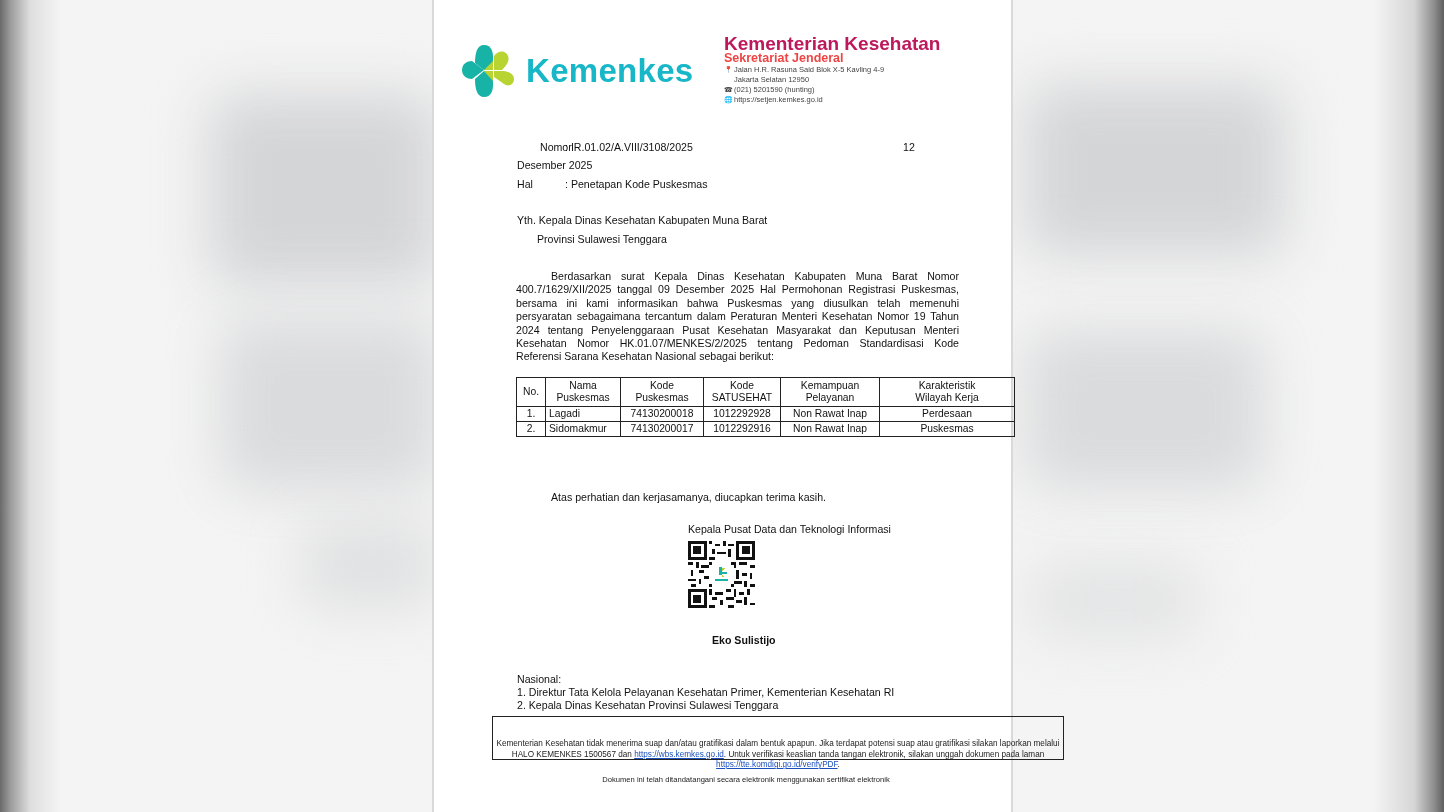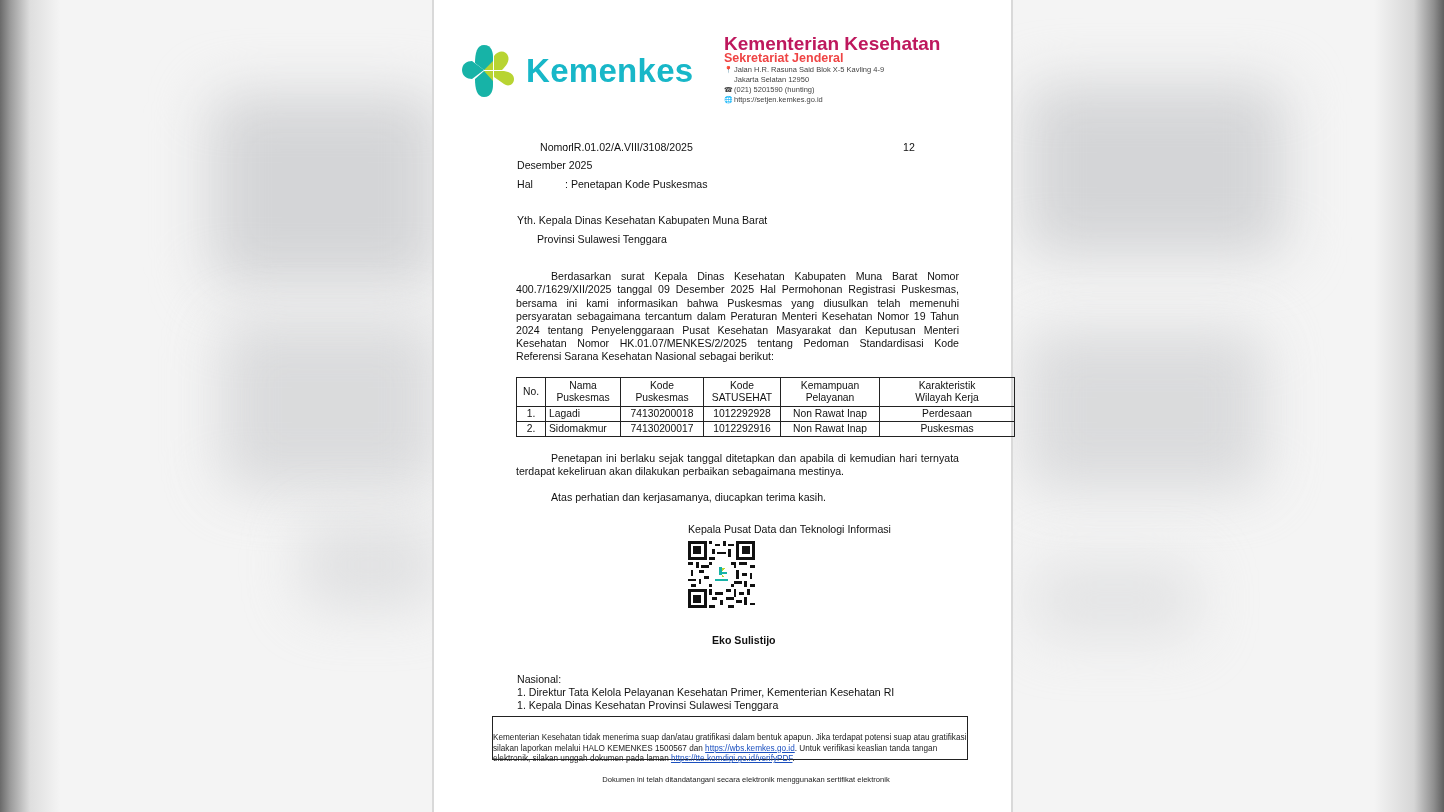--- a/index.html
+++ b/index.html
@@ -39,23 +39,23 @@
   table.data { position:absolute; left:82px; top:377px; width:499px; border-collapse:collapse; font-size:10.3px; }
   table.data th, table.data td { border:1px solid #222; padding:0 3px; font-weight:normal; text-align:center; line-height:12px; }
   table.data th { height:28px; }
   table.data td { height:14px; }
   table.data td.left { text-align:left; }
 
   .qr { position:absolute; left:254px; top:541px; width:67px; height:67px; }
   .signer { position:absolute; left:254px; top:634px; font-weight:bold; font-size:10.6px;margin-left:24px; }
 
   .notice {
-    position:absolute; left:58px; top:716px; width:476px; height:44px;
+    position:absolute; left:58px; top:716px; width:572px; height:44px;
     border:1.2px solid #222; box-sizing:border-box;
-    font-size:8.2px; text-align:left; line-height:10.6px; padding-top:16px; color:#222;
+    font-size:8.2px; text-align:center; line-height:10.6px; padding-top:22px; color:#222;
   }
   .notice a { color:#1a4fbf; text-decoration:underline; }
   .footer { position:absolute; left:0; top:775px; width:624px; text-align:center; font-size:7.6px; line-height:10px; color:#222; }
 </style>
 </head>
 <body>
 
 <div class="backdrop">
   <div class="blob" style="left:210px;top:95px;width:230px;height:190px;"></div>
   <div class="blob" style="left:220px;top:320px;width:220px;height:170px;opacity:.8;"></div>
@@ -135,21 +135,20 @@
         <td>2.</td>
         <td class="left">Sidomakmur</td>
         <td>74130200017</td>
         <td>1012292916</td>
         <td>Non Rawat Inap</td>
         <td>Puskesmas</td>
       </tr>
     </tbody>
   </table>
 
-  <div class="txt justify" style="left:82px;top:452px;width:443px;text-indent:35px;">Penetapan ini berlaku sejak tanggal ditetapkan dan apabila di kemudian hari ternyata terdapat kekeliruan akan dilakukan perbaikan sebagaimana mestinya.</div>
   <div class="txt" style="left:117px;top:491px;">Atas perhatian dan kerjasamanya, diucapkan terima kasih.</div>
 
   <div class="txt" style="left:254px;top:523px;">Kepala Pusat Data dan Teknologi Informasi</div>
   <svg class="qr" viewBox="0 0 25 25" shape-rendering="crispEdges">
     <rect width="25" height="25" fill="#fff"></rect>
     <g fill="#111">
       <rect x="0" y="0" width="7" height="7"></rect>
         <rect x="1" y="1" width="5" height="5" fill="#fff"></rect>
         <rect x="2" y="2" width="3" height="3"></rect>
       <rect x="18" y="0" width="7" height="7"></rect>
@@ -205,21 +204,21 @@
     </g>
     <rect x="9" y="9" width="7" height="7" fill="#fff"></rect>
     <path d="M11.5 9.8 L12.5 9.8 L12.5 12.5 L11.5 12.5 Z M12.6 11.5 L14.5 11.5 L14.5 12.4 L12.6 12.4 Z" fill="#17b3a7"></path>
     <path d="M12.6 10.2 L14 10.2 L12.6 11.4 Z M12.6 12.5 L14 13.6 L12.6 13.6 Z" fill="#b8d432"></path>
     <rect x="10" y="14.3" width="5" height="0.7" fill="#17b3a7"></rect>
   </svg>
   <div class="signer">Eko Sulistijo</div>
 
   <div class="txt" style="left:83px;top:673px;">Nasional:</div>
   <div class="txt" style="left:83px;top:686px;">1. Direktur Tata Kelola Pelayanan Kesehatan Primer, Kementerian Kesehatan RI</div>
-  <div class="txt" style="left:83px;top:699px;">1. Kepala Dinas Kesehatan Provinsi Sulawesi Tenggara</div>
+  <div class="txt" style="left:83px;top:699px;">2. Kepala Dinas Kesehatan Provinsi Sulawesi Tenggara</div>
 
   <div class="notice">
     <span>Kementerian Kesehatan tidak menerima suap dan/atau gratifikasi dalam bentuk apapun. Jika terdapat potensi suap atau gratifikasi silakan laporkan melalui HALO KEMENKES 1500567 dan </span><a>https://wbs.kemkes.go.id</a><span>. Untuk verifikasi keaslian tanda tangan elektronik, silakan unggah dokumen pada laman </span><a>https://tte.komdigi.go.id/verifyPDF</a><span>.</span>
   </div>
 
   <div class="footer">
     <div>Dokumen ini telah ditandatangani secara elektronik menggunakan sertifikat elektronik</div>
   </div>
 </div>
 

